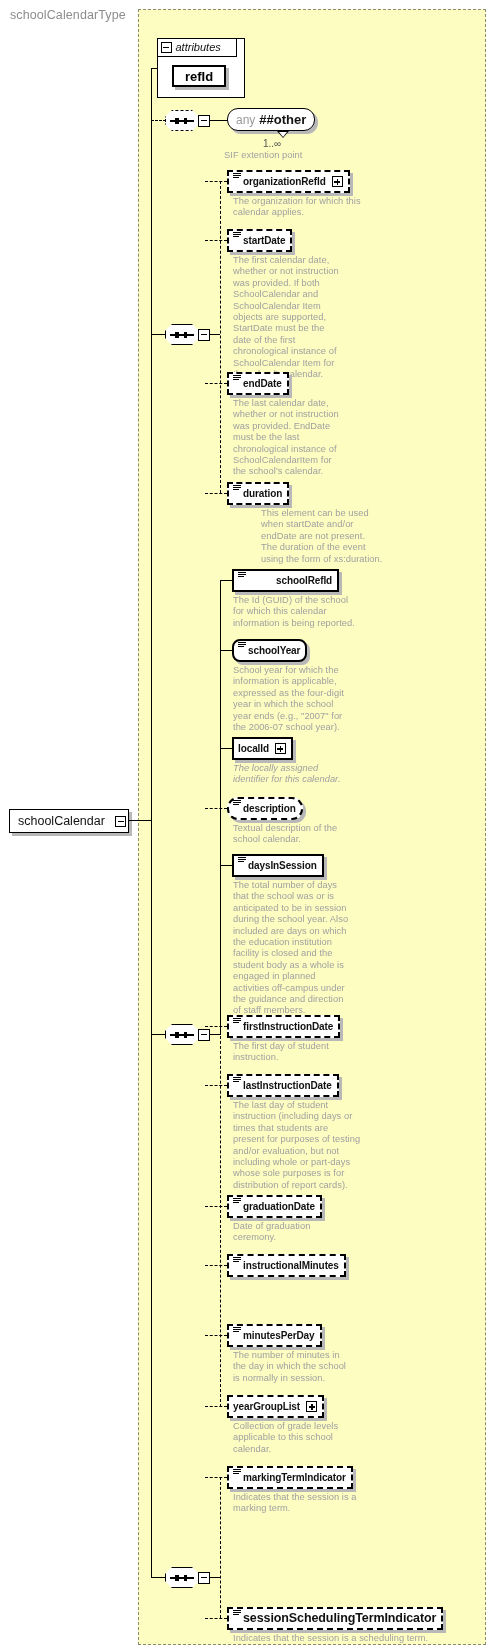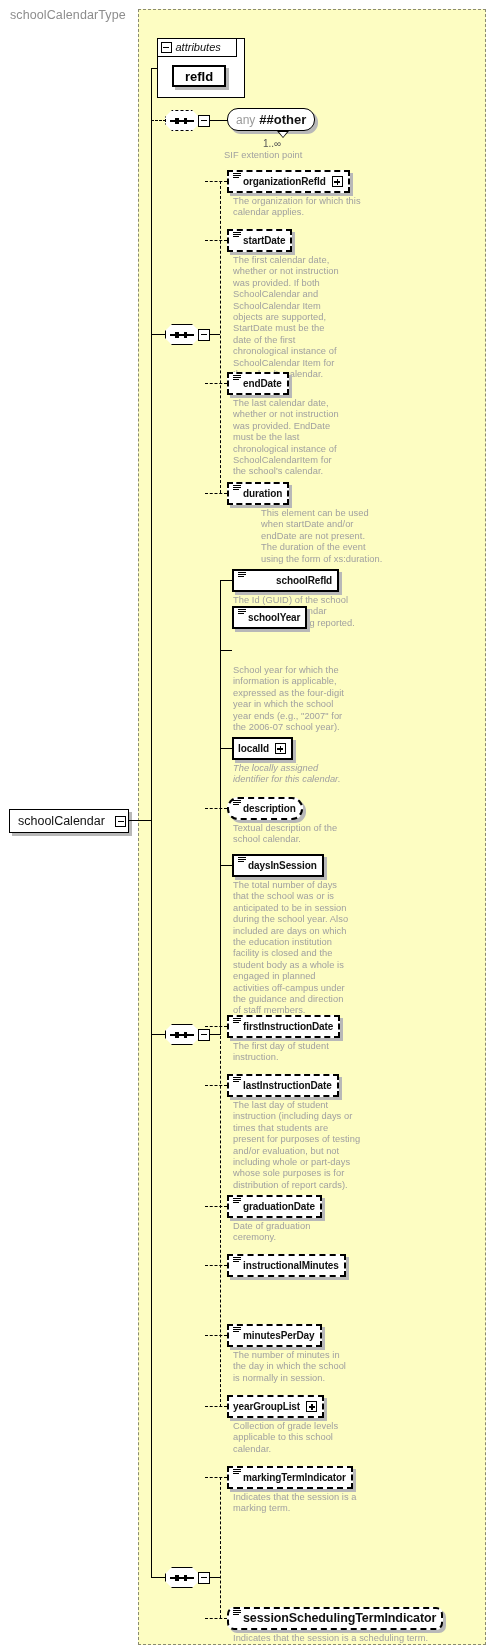--- a/index.html
+++ b/index.html
@@ -350,21 +350,21 @@
     <span class="seq-glyph">
         <i></i>
         <i></i>
         <i></i>
       </span>
     <span class="lbl">schoolRefId</span>
   </div>
   <div class="doc" style="left:233px; top:595px; width:122px;">The Id (GUID) of the school for which this calendar information is being reported.</div>
 
   <div class="ln h" style="left:220px; top:650px; width:12px;"></div>
-  <div class="node" style="left:232px; top:606px;">
+  <div class="node" style="left:232px; top:639px;border-radius:8px;">
     <span class="seq-glyph">
         <i></i>
         <i></i>
         <i></i>
       </span>
     <span class="lbl">schoolYear</span>
   </div>
   <div class="doc" style="left:233px; top:665px; width:118px;">School year for which the information is applicable, expressed as the four-digit year in which the school year ends (e.g., "2007" for the 2006-07 school year).</div>
 
   <div class="ln h" style="left:220px; top:748px; width:12px;"></div>
@@ -462,21 +462,21 @@
     <span class="seq-glyph">
         <i></i>
         <i></i>
         <i></i>
       </span>
     <span class="lbl">markingTermIndicator</span>
   </div>
   <div class="doc" style="left:233px; top:1492px; width:128px;">Indicates that the session is a marking term.</div>
 
   <div class="dln h" style="left:205px; top:1618px; width:22px;"></div>
-  <div class="node optional thin" style="left:227px; top:1607px;border-radius:7px;">
+  <div class="node optional thin" style="left:227px; top:1607px;">
     <span class="seq-glyph">
         <i></i>
         <i></i>
         <i></i>
       </span>
     <span class="lbl">sessionSchedulingTermIndicator</span>
   </div>
   <div class="doc" style="left:233px; top:1633px; width:210px;">Indicates that the session is a scheduling term.</div>
 
 </div>

